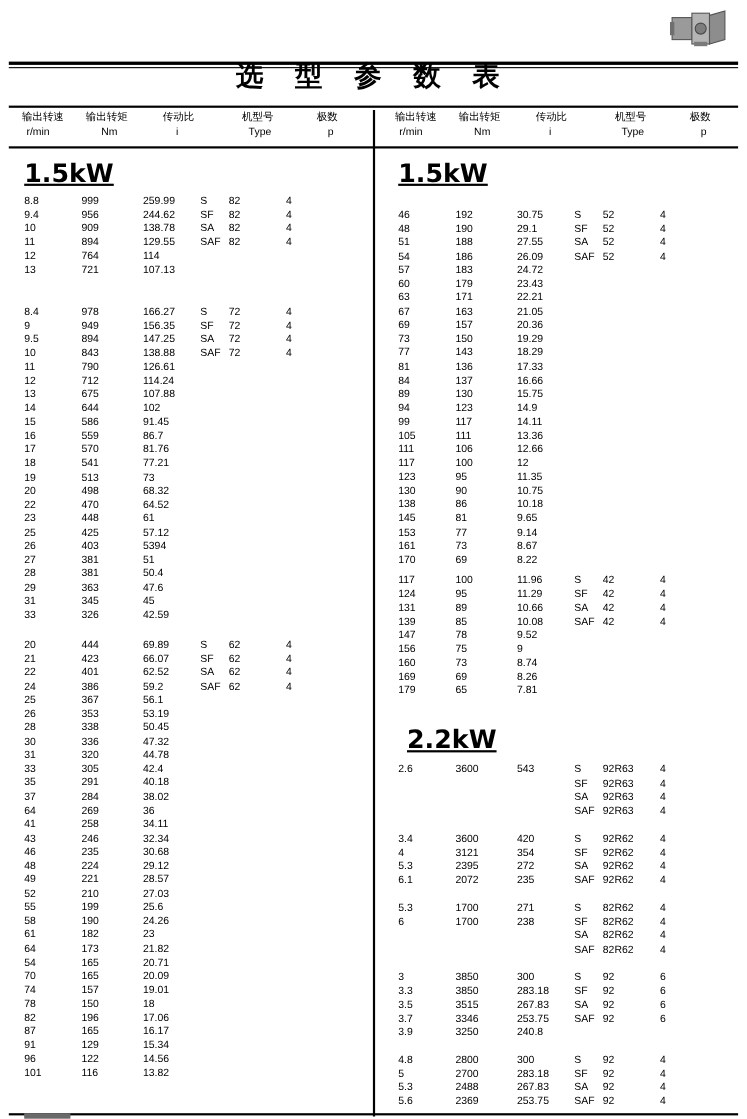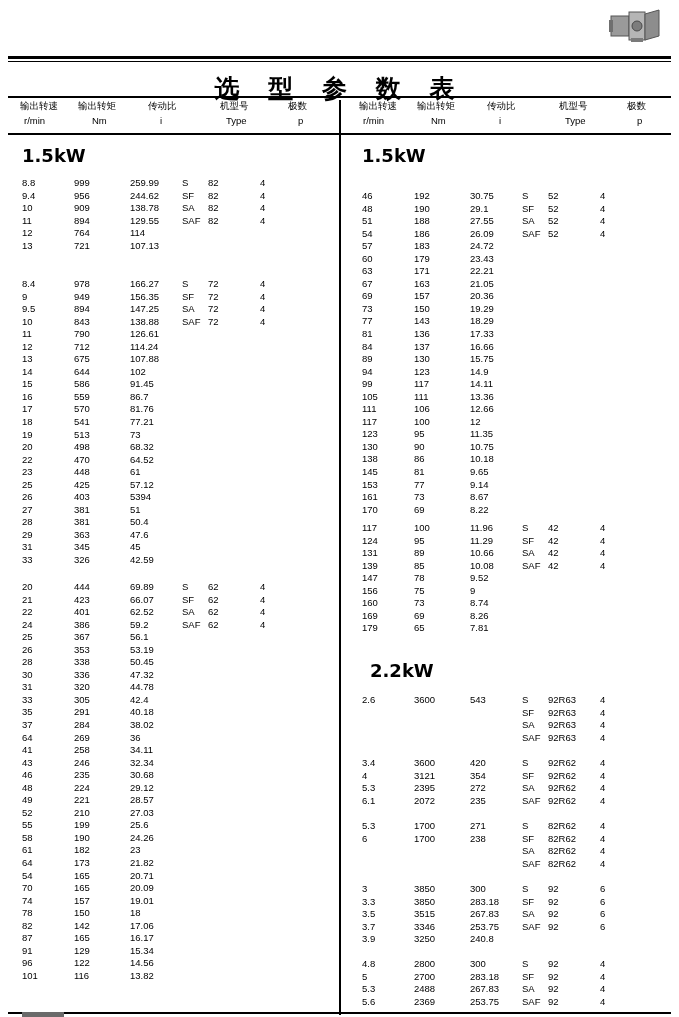--- a/index.html
+++ b/index.html
@@ -17,21 +17,21 @@
   .motor-icon{
     position:absolute;right:16px;top:6px;width:54px;height:40px;
   }
   .title-rule-top{
     position:absolute;left:8px;right:8px;top:56px;height:3px;background:#000;
   }
   .title-rule-top2{
     position:absolute;left:8px;right:8px;top:61px;height:1px;background:#000;
   }
   .page-title{
-    position:absolute;left:0;right:0;top:72px;
+    position:absolute;left:0;right:0;top:52px;
     text-align:center;
     font-size:25px;font-weight:bold;letter-spacing:10px;
     font-family:"DejaVu Sans", sans-serif;
   }
   .title-rule-bot{
     position:absolute;left:8px;right:8px;top:96px;height:2px;background:#000;
   }
 
   
   .colhead{
@@ -43,22 +43,23 @@
     position:absolute;left:8px;right:8px;top:133px;height:2px;background:#000;
   }
   .mid-rule{
     position:absolute;left:339px;top:100px;width:1.5px;height:915px;background:#000;
   }
   .bottom-rule{
     position:absolute;left:8px;right:8px;top:1012px;height:2px;background:#000;
   }
 
   .kw{
-    position:absolute;font-size:18px;font-weight:bold;
+    position:absolute;font-size:23px;font-weight:bold;
     font-family:"DejaVu Sans", sans-serif;
+    text-decoration:underline;
   }
 
   .tbl{position:absolute;font-size:9.5px;line-height:12.55px;}
   .ln{position:relative;height:12.55px;}
   .ln span{position:absolute;white-space:nowrap;}
   .s1{left:0px;}
   .s2{left:52px;}
   .s3{left:108px;}
   .s4{left:160px;}
   .s5{left:186px;}
@@ -440,21 +441,21 @@
         <span class="s2">157</span>
         <span class="s3">19.01</span>
       </div>
       <div class="ln">
         <span class="s1">78</span>
         <span class="s2">150</span>
         <span class="s3">18</span>
       </div>
       <div class="ln">
         <span class="s1">82</span>
-        <span class="s2">142</span>
+        <span class="s2">196</span>
         <span class="s3">17.06</span>
       </div>
       <div class="ln">
         <span class="s1">87</span>
         <span class="s2">165</span>
         <span class="s3">16.17</span>
       </div>
       <div class="ln">
         <span class="s1">91</span>
         <span class="s2">129</span>

